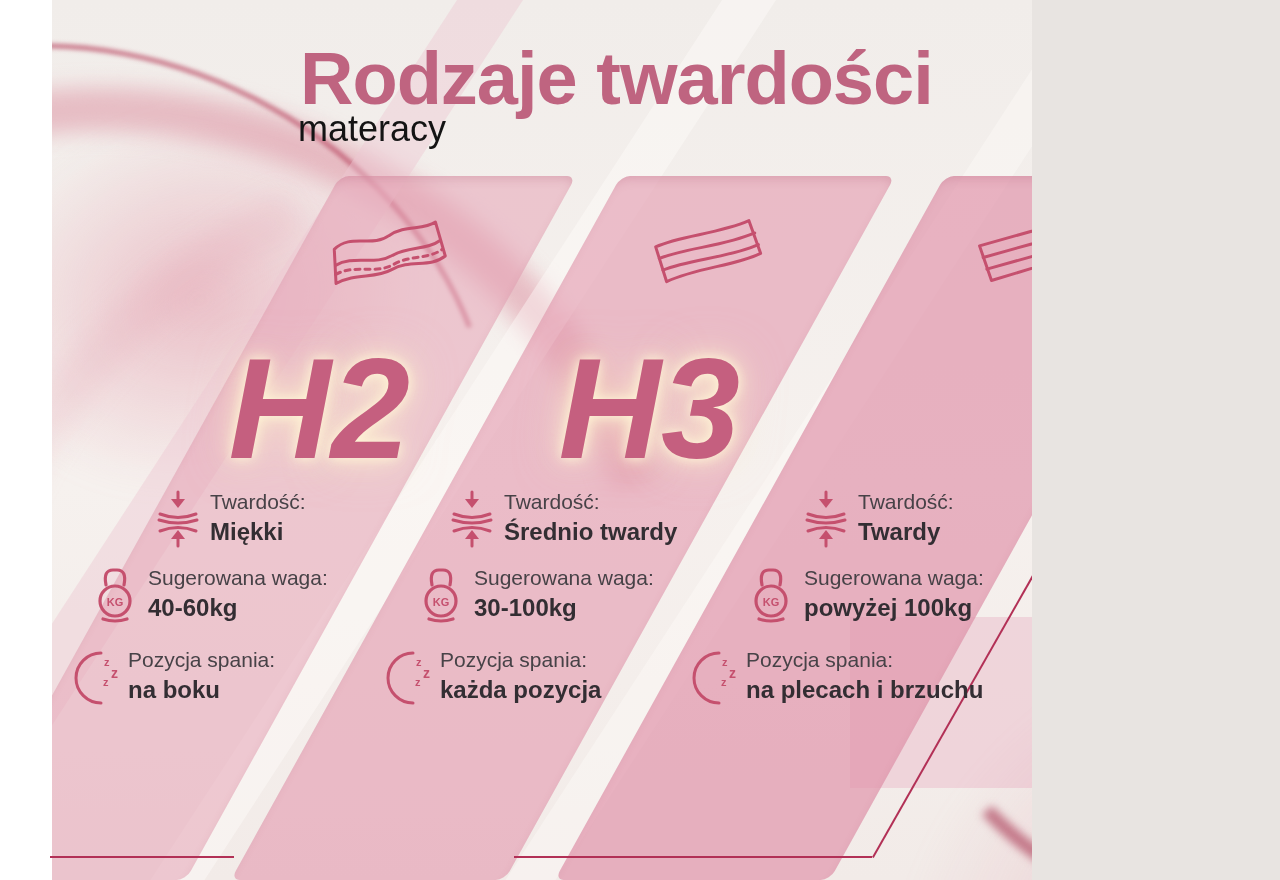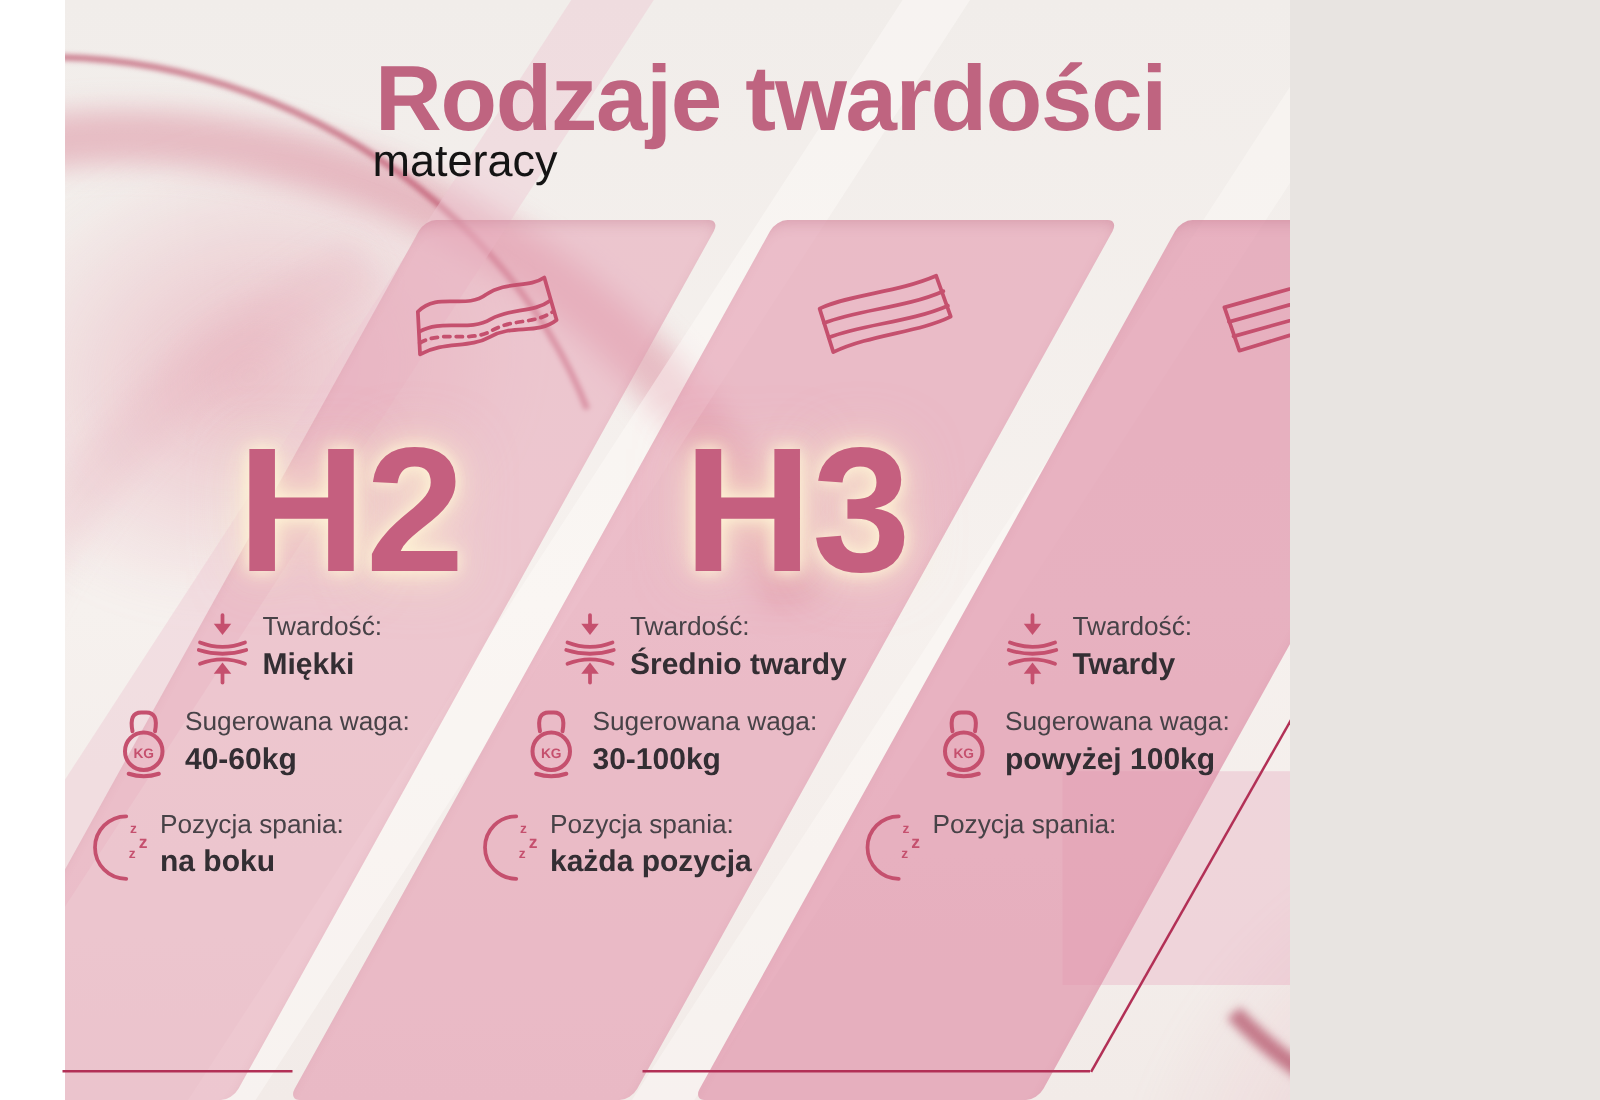--- a/index.html
+++ b/index.html
@@ -54,24 +54,24 @@
   .line-h1{left:50px;top:856px;width:184px;height:2px;}
   .line-h2{left:514px;top:856px;width:358px;height:2px;}
   .line-diag{left:872px;top:857px;width:740px;height:2px;
     transform-origin:0 0;transform:rotate(-60.4deg);}
   
   .title-main{position:absolute;left:300px;top:36px;z-index:6;
     font-size:74px;font-weight:600;letter-spacing:-1px;color:#bf6480;}
   .title-sub{position:absolute;left:298px;top:108px;z-index:6;
     font-size:36px;font-weight:500;color:#141414;}
   
-  .hcode{position:absolute;top:338px;width:220px;z-index:6;text-align:left;
+  .hcode{position:absolute;top:338px;width:220px;z-index:6;text-align:right;
     font-size:142px;line-height:1;font-weight:700;color:#c55f7f;
-    text-shadow:0 0 12px rgba(255,247,216,.95),0 0 26px rgba(255,244,206,.8),0 0 46px rgba(255,244,206,.5);}
-  .hc1{left:190px;} .hc2{left:547px;} .hc3{left:845px;}
+    text-shadow:0 0 12px rgba(255,247,216,.95),0 0 26px rgba(255,244,206,.8),0 0 46px rgba(255,244,206,.5);font-style:italic;}
+  .hc1{left:190px;} .hc2{left:520px;} .hc3{left:845px;}
   
   .mattress{position:absolute;width:124px;height:92px;z-index:6;transform:rotate(-8deg);}
   .m1{left:326px;top:212px;} .m2{left:644px;top:214px;} .m3{left:968px;top:214px;}
   
   .info-row{position:absolute;z-index:6;display:flex;align-items:flex-start;}
   .info-row .ic{flex:0 0 auto;}
   .info-row .txt{margin-left:10px;}
   .info-row .lbl{font-size:21px;color:#474247;line-height:1.15;}
   .info-row .val{font-size:24px;font-weight:700;color:#332e33;line-height:1.15;margin-top:4px;}
   
@@ -263,16 +263,17 @@
     <span class="ic">
       <svg width="50" height="58" viewBox="0 0 50 58" fill="none" stroke="#c5506e" stroke-width="3" stroke-linecap="round" stroke-linejoin="round">
         <path d="M33,5 A25,25 0 1,0 33,55 A20,20 0 1,1 33,5 Z"></path>
         <text x="36" y="18" font-size="11" font-weight="bold" fill="#c5506e" stroke="none" font-family="Liberation Sans, sans-serif">z</text>
         <text x="43" y="30" font-size="14" font-weight="bold" fill="#c5506e" stroke="none" font-family="Liberation Sans, sans-serif">z</text>
         <text x="35" y="38" font-size="11" font-weight="bold" fill="#c5506e" stroke="none" font-family="Liberation Sans, sans-serif">z</text>
       </svg>
     </span>
     <div class="txt">
       <div class="lbl">Pozycja spania:</div>
+      <div class="val">na plecach i brzuchu</div>
     </div>
   </div>
 
 </div>
 
 </body></html>

